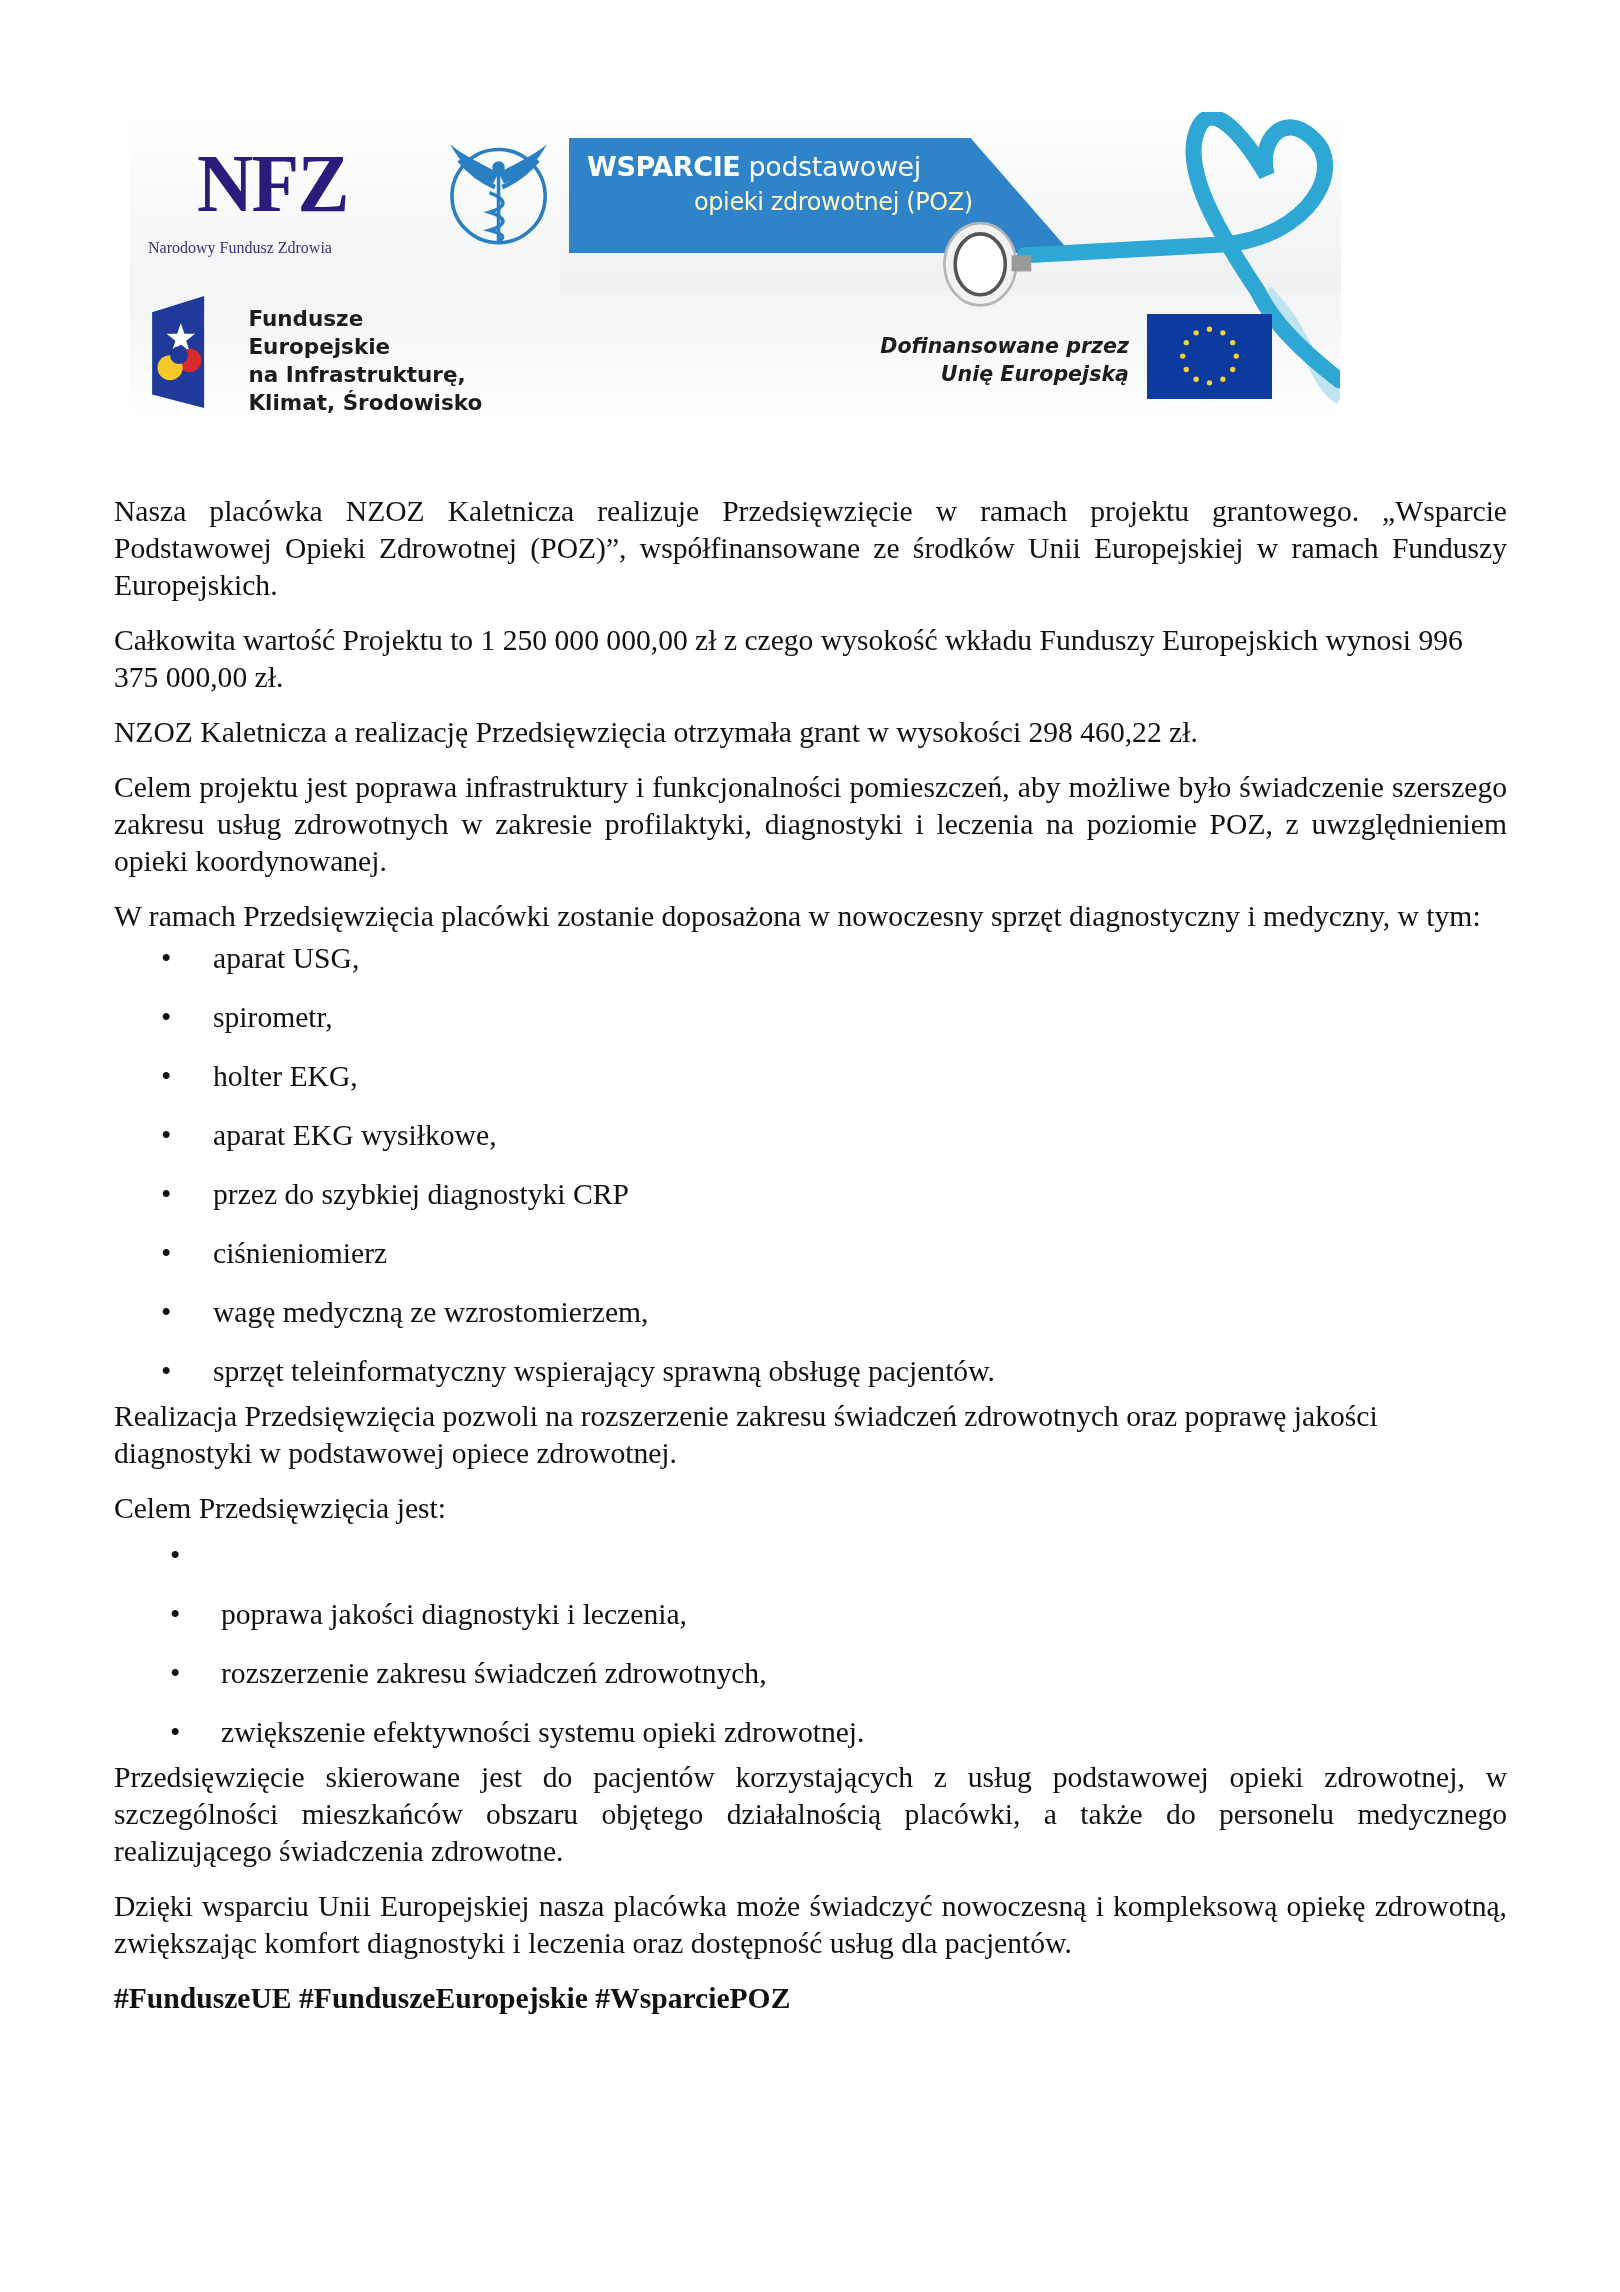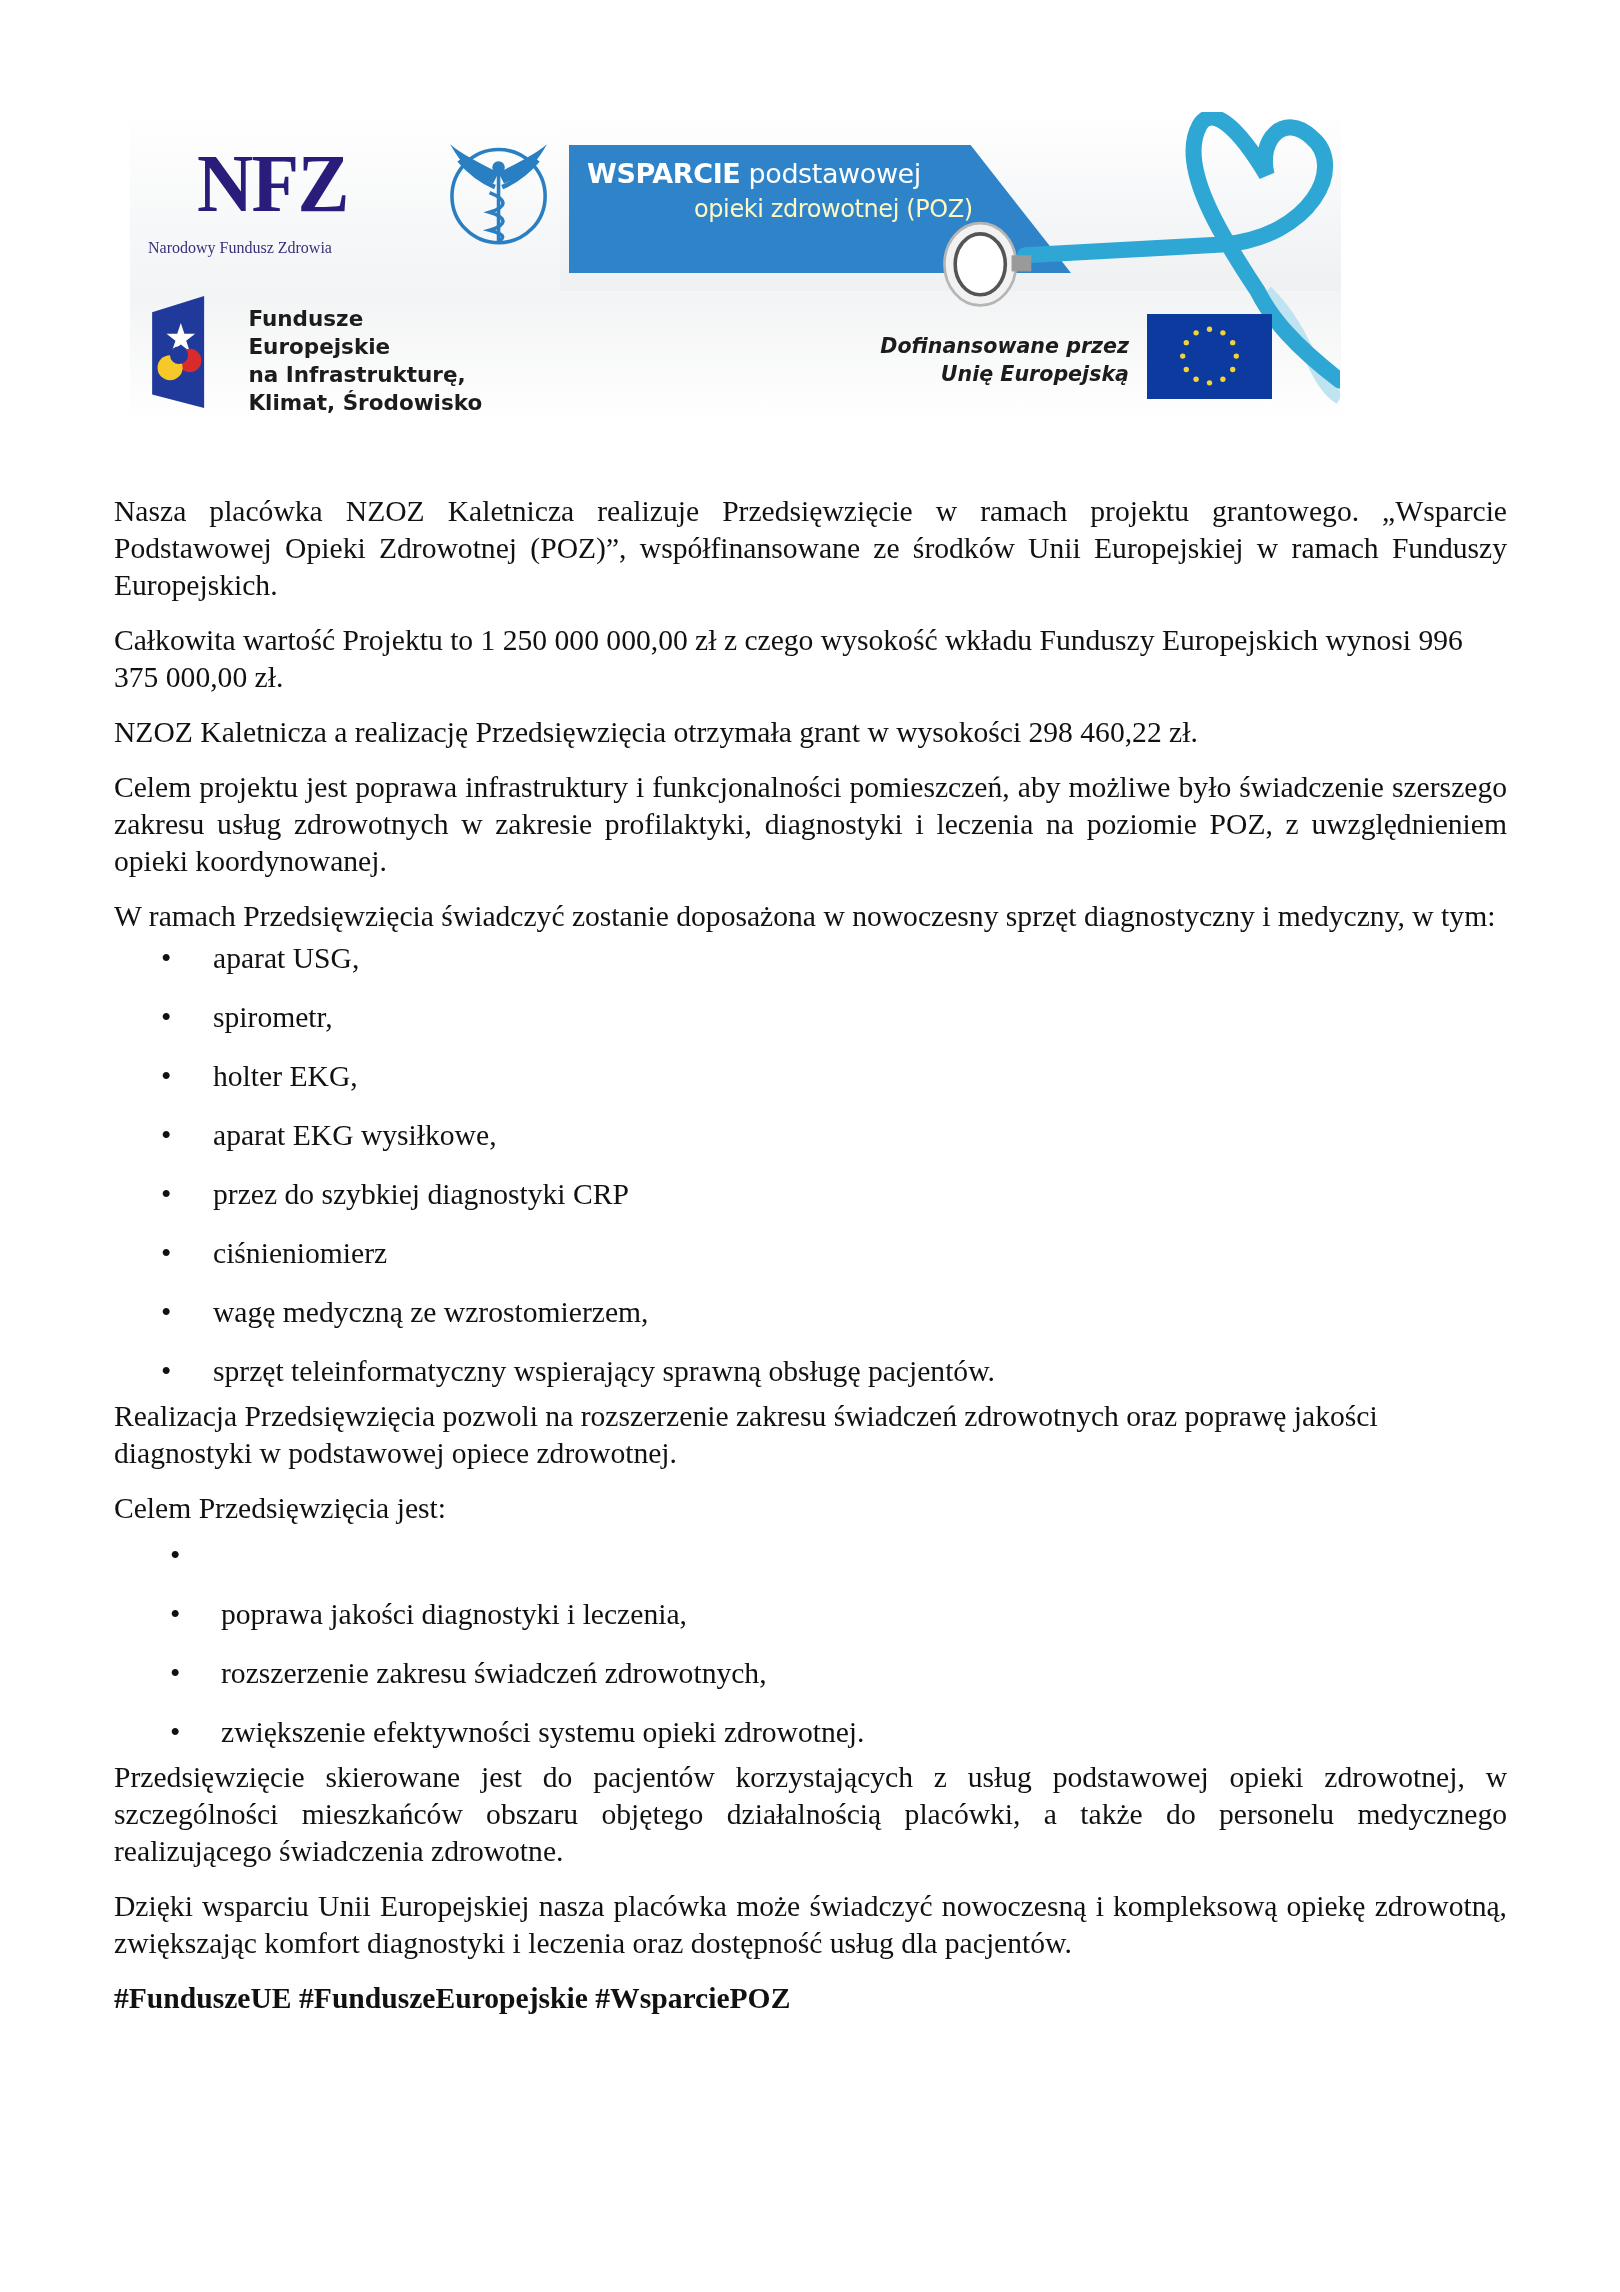--- a/index.html
+++ b/index.html
@@ -21,21 +21,21 @@
     font-weight: bold; font-size: 82px; line-height: 90px; color: #2a1c7a; letter-spacing: -1.8px;
     transform: scaleX(0.95); transform-origin: left top;
   }
   .nfz-sub {
     position: absolute; left: 0; top: 100px; font-family: "Liberation Serif", serif;
     font-size: 16px; color: #3c2f7a; white-space: nowrap;
   }
   .caduceus-logo { position: absolute; left: 313px; top: 25px; width: 112px; height: 112px; }
 
   .wsparcie-ribbon {
-    position: absolute; left: 439px; top: 33px; width: 502px; height: 128px;
+    position: absolute; left: 439px; top: 26px; width: 502px; height: 115px;
     background: #2f83c8;
     clip-path: polygon(0 0, 80% 0, 100% 100%, 0 100%);
   }
   .wsparcie-line1 {
     position: absolute; left: 18px; top: 12.5px; font-family: "DejaVu Sans", sans-serif;
     font-size: 27px; color: #ffffff; white-space: nowrap; letter-spacing: -0.4px;
   }
   .wsparcie-line1 b { font-weight: bold; }
   .wsparcie-line2 {
     position: absolute; left: 125px; top: 50px; font-family: "DejaVu Sans", sans-serif;
@@ -155,21 +155,21 @@
       </g>
     </svg>
   </div>
 </div>
 
 <div class="doc">
   <p>Nasza placówka NZOZ Kaletnicza realizuje Przedsięwzięcie w ramach projektu grantowego. „Wsparcie Podstawowej Opieki Zdrowotnej (POZ)”, współfinansowane ze środków Unii Europejskiej w ramach Funduszy Europejskich.</p>
   <p class="last-left">Całkowita wartość Projektu to 1 250 000 000,00 zł z czego wysokość wkładu Funduszy Europejskich wynosi 996 375 000,00 zł.</p>
   <p class="last-left">NZOZ Kaletnicza a realizację Przedsięwzięcia otrzymała grant w wysokości 298 460,22 zł.</p>
   <p>Celem projektu jest poprawa infrastruktury i funkcjonalności pomieszczeń, aby możliwe było świadczenie szerszego zakresu usług zdrowotnych w zakresie profilaktyki, diagnostyki i leczenia na poziomie POZ, z uwzględnieniem opieki koordynowanej.</p>
-  <p style="margin-bottom:5.4px;">W ramach Przedsięwzięcia świadczyć zostanie doposażona w nowoczesny sprzęt diagnostyczny i medyczny, w tym:</p>
+  <p style="margin-bottom:5.4px;">W ramach Przedsięwzięcia placówki zostanie doposażona w nowoczesny sprzęt diagnostyczny i medyczny, w tym:</p>
 
   <ul class="list1">
     <li><span class="bullet">•</span><span>aparat USG,</span></li>
     <li><span class="bullet">•</span><span>spirometr,</span></li>
     <li><span class="bullet">•</span><span>holter EKG,</span></li>
     <li><span class="bullet">•</span><span>aparat EKG wysiłkowe,</span></li>
     <li><span class="bullet">•</span><span>przez do szybkiej diagnostyki CRP</span></li>
     <li><span class="bullet">•</span><span>ciśnieniomierz</span></li>
     <li><span class="bullet">•</span><span>wagę medyczną ze wzrostomierzem,</span></li>
     <li style="height:39px;"><span class="bullet">•</span><span>sprzęt teleinformatyczny wspierający sprawną obsługę pacjentów.</span></li>

